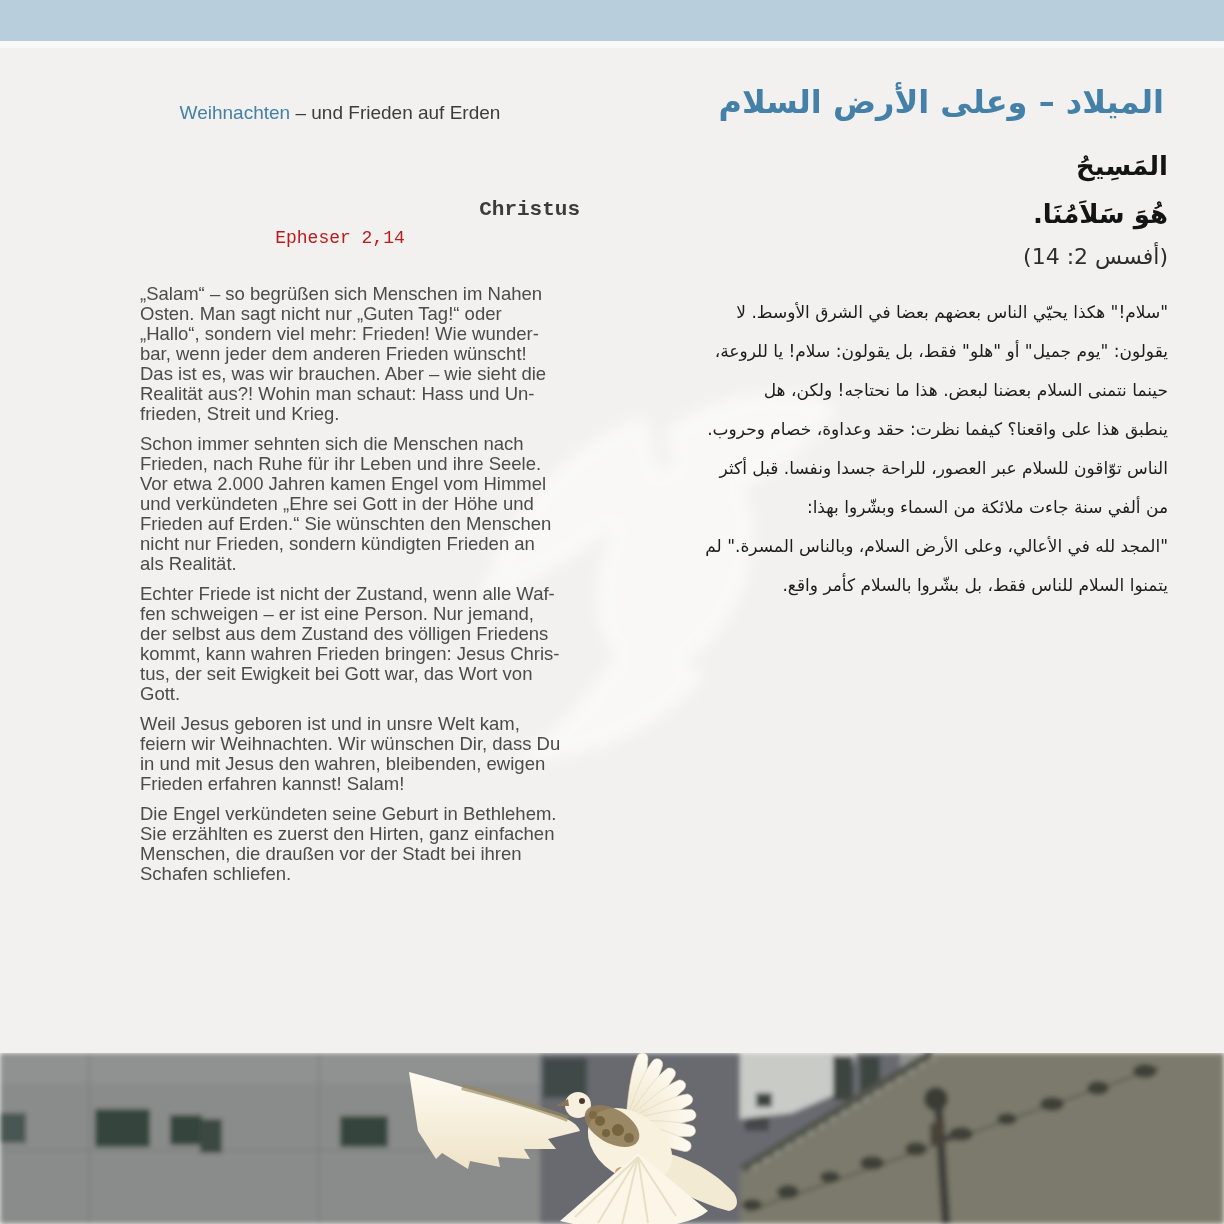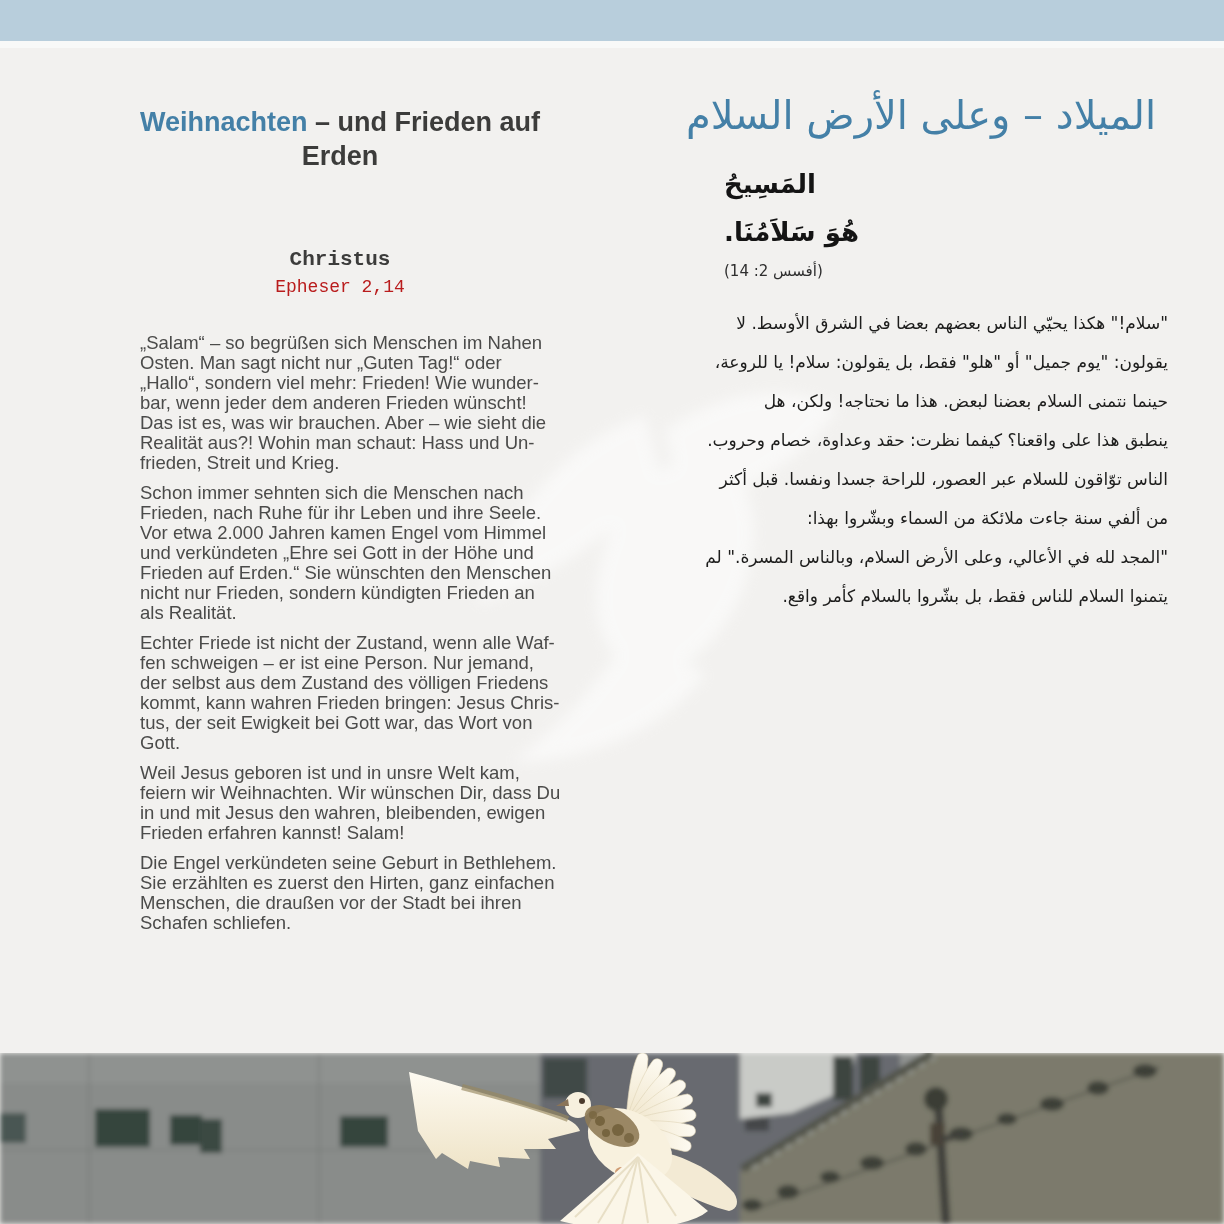--- a/index.html
+++ b/index.html
@@ -25,42 +25,42 @@
     background:#f8f9f8;
   }
   
   .watermark{
     position:absolute;left:440px;top:370px;width:400px;height:400px;
     opacity:.55;filter:blur(7px);pointer-events:none;
   }
   
   .german-col{position:absolute;left:100px;top:88px;width:480px;}
   .german-title{
-    text-align:center;font-size:27px;font-weight:bold;color:var(--heading-dark);
+    text-align:center;font-size:19px;font-weight:normal;color:var(--heading-dark);
     line-height:1.25;
   }
   .german-title .hl{color:var(--accent-blue);}
   .german-verse{text-align:center;margin-top:72px;color:var(--heading-dark);font-family:Liberation Mono, monospace;}
-  .verse-line{font-size:21px;font-weight:bold;line-height:1.35;}
+  .verse-line{font-size:21px;font-weight:bold;line-height:1.35;text-align:right;}
   .verse-ref{font-size:18px;font-weight:normal;color:#b91c1c;margin-top:3px;}
   .german-body{margin-top:36px;font-size:18.5px;line-height:20px;color:var(--german-text);margin-left:40px;}
   .german-body p{white-space:pre-line;margin:0 0 10px 0;}
   
   .arabic-col{
     position:absolute;right:56px;top:78px;width:532px;
     direction:rtl;text-align:right;
     font-family:"DejaVu Sans",sans-serif;
   }
   .arabic-title{
-    font-size:40px;font-weight:normal;color:var(--accent-blue);line-height:1.25;
-    margin:12px;
+    font-size:32px;font-weight:bold;color:var(--accent-blue);line-height:1.25;
+    margin:4px;
   }
   .arabic-verse{margin-top:20px;margin-left:88px;text-align:left;direction:rtl;}
   .arabic-verse .verse-line{font-size:26px;font-weight:bold;color:#141414;line-height:1.85;}
-  .arabic-verse .verse-ref{font-size:15px;font-weight:normal;color:#2e2e2e;margin-top:6px;}
+  .arabic-verse .verse-ref{font-size:22px;font-weight:normal;color:#2e2e2e;margin-top:6px;text-align:right;}
   .arabic-body{margin-top:24px;font-size:17px;line-height:39px;color:var(--arabic-text);}
   .arabic-body p{white-space:pre-line;margin:0 0 22px 0;}
   
   .photo{position:absolute;left:0;top:1053px;width:1224px;height:171px;}
   .photo svg{display:block;}
 </style>
 </head>
 <body>
 
 <div class="page">

